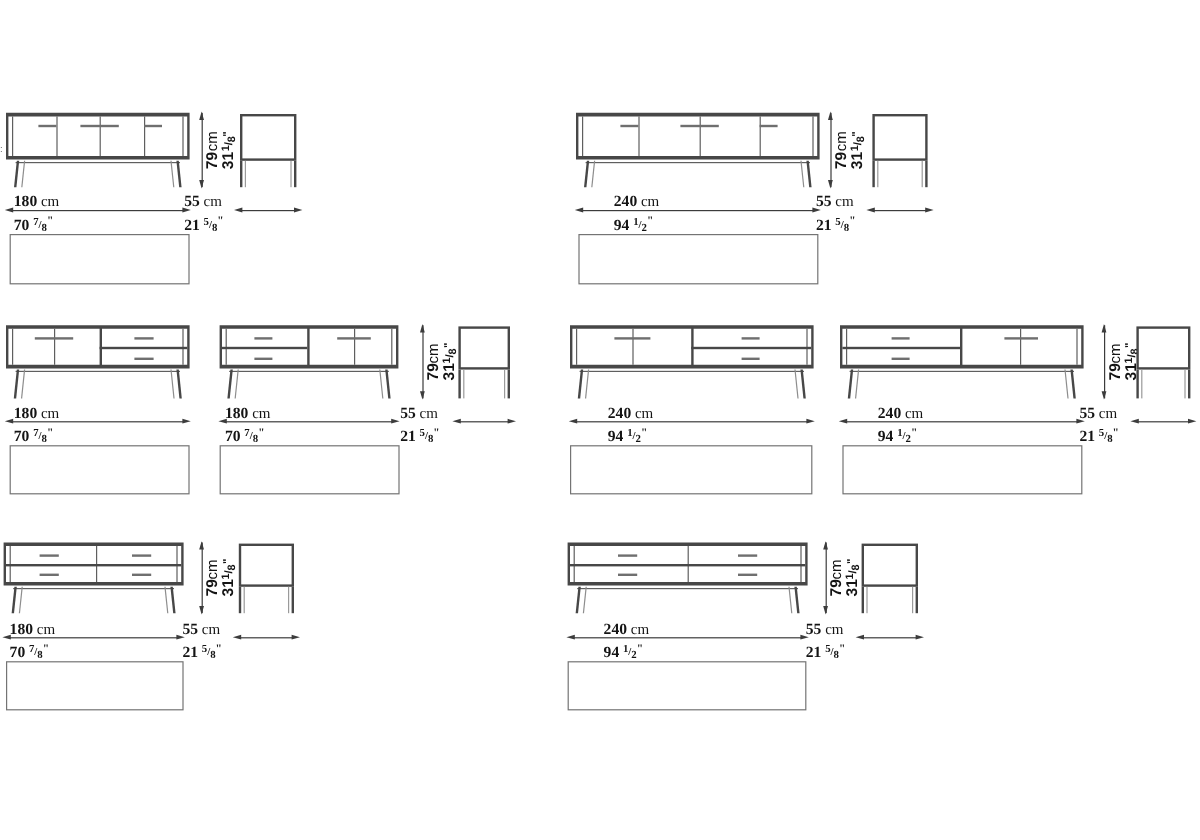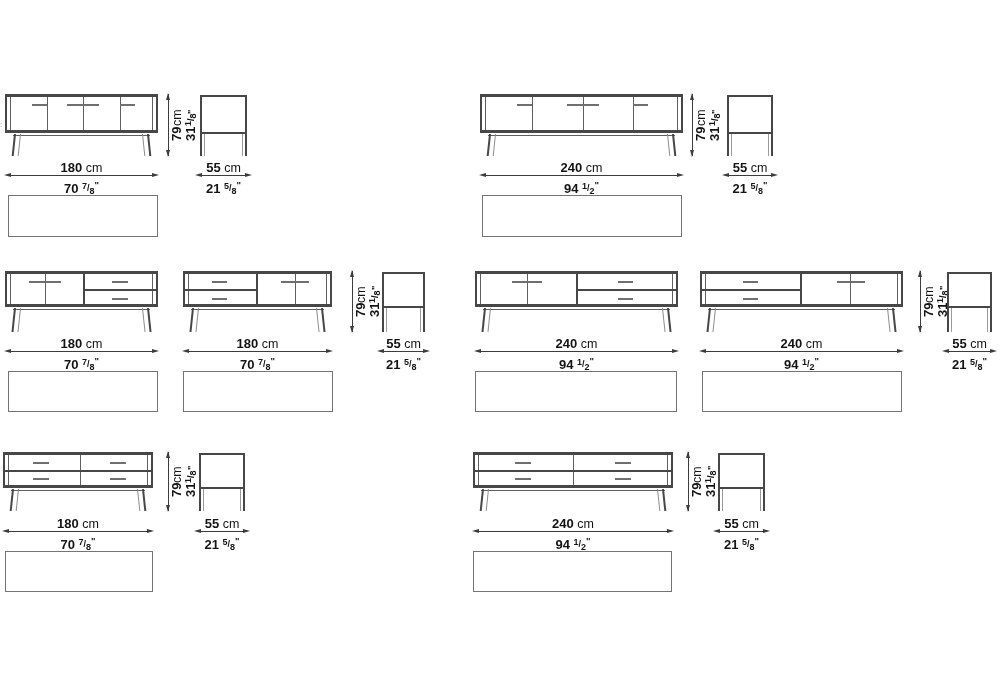--- a/index.html
+++ b/index.html
@@ -16,21 +16,21 @@
   .vlineT{background:var(--frame);}
   .hline{background:var(--frame);}
   .handle{background:var(--handle);}
   .rail{background:var(--thin);}
   .dline{background:var(--dim);height:1px;}
   .dlineV{background:var(--dim);width:1px;}
   .arrL{width:0;height:0;border-top:2.5px solid transparent;border-bottom:2.5px solid transparent;border-right:7px solid var(--dim);}
   .arrR{width:0;height:0;border-top:2.5px solid transparent;border-bottom:2.5px solid transparent;border-left:7px solid var(--dim);}
   .arrU{width:0;height:0;border-left:2.5px solid transparent;border-right:2.5px solid transparent;border-bottom:7px solid var(--dim);}
   .arrD{width:0;height:0;border-left:2.5px solid transparent;border-right:2.5px solid transparent;border-top:7px solid var(--dim);}
-  .dimtext{text-align:center;font-size:13px;line-height:13px;color:var(--text);white-space:nowrap;}
+  .dimtext{font-size:13px;line-height:13px;color:var(--text);white-space:nowrap;font-family:Liberation Serif, serif;}
   .num{font-weight:700;}
   .unit{font-weight:400;font-size:12.5px;}
   .fr{font-size:9px;font-weight:700;}
   .fn{vertical-align:4.5px;}
   .fsl{font-size:9px;vertical-align:2px;}
   .fd{vertical-align:-0.5px;}
   .inmark{font-size:9.5px;font-weight:700;vertical-align:4.5px;}
   .vtext{writing-mode:vertical-rl;transform:rotate(180deg);display:flex;align-items:center;justify-content:center;font-size:13px;line-height:14px;color:var(--text);white-space:nowrap;}
   .plan{border:1px solid #747474;box-sizing:border-box;background:#fff;}
   .artifact{font-size:8px;color:#6a6a6a;line-height:8px;}

